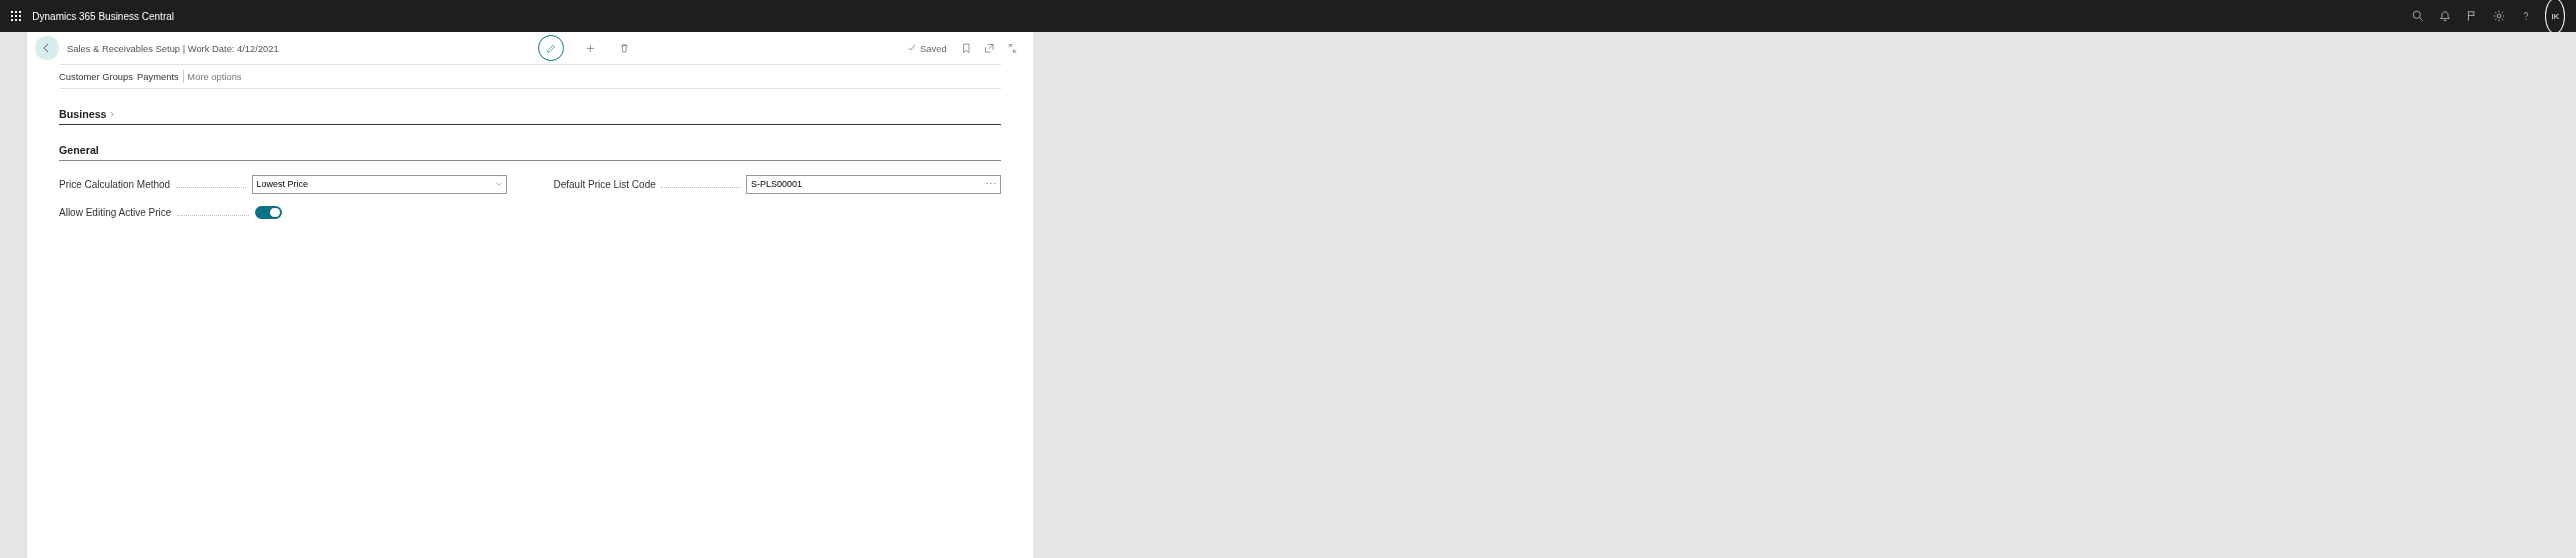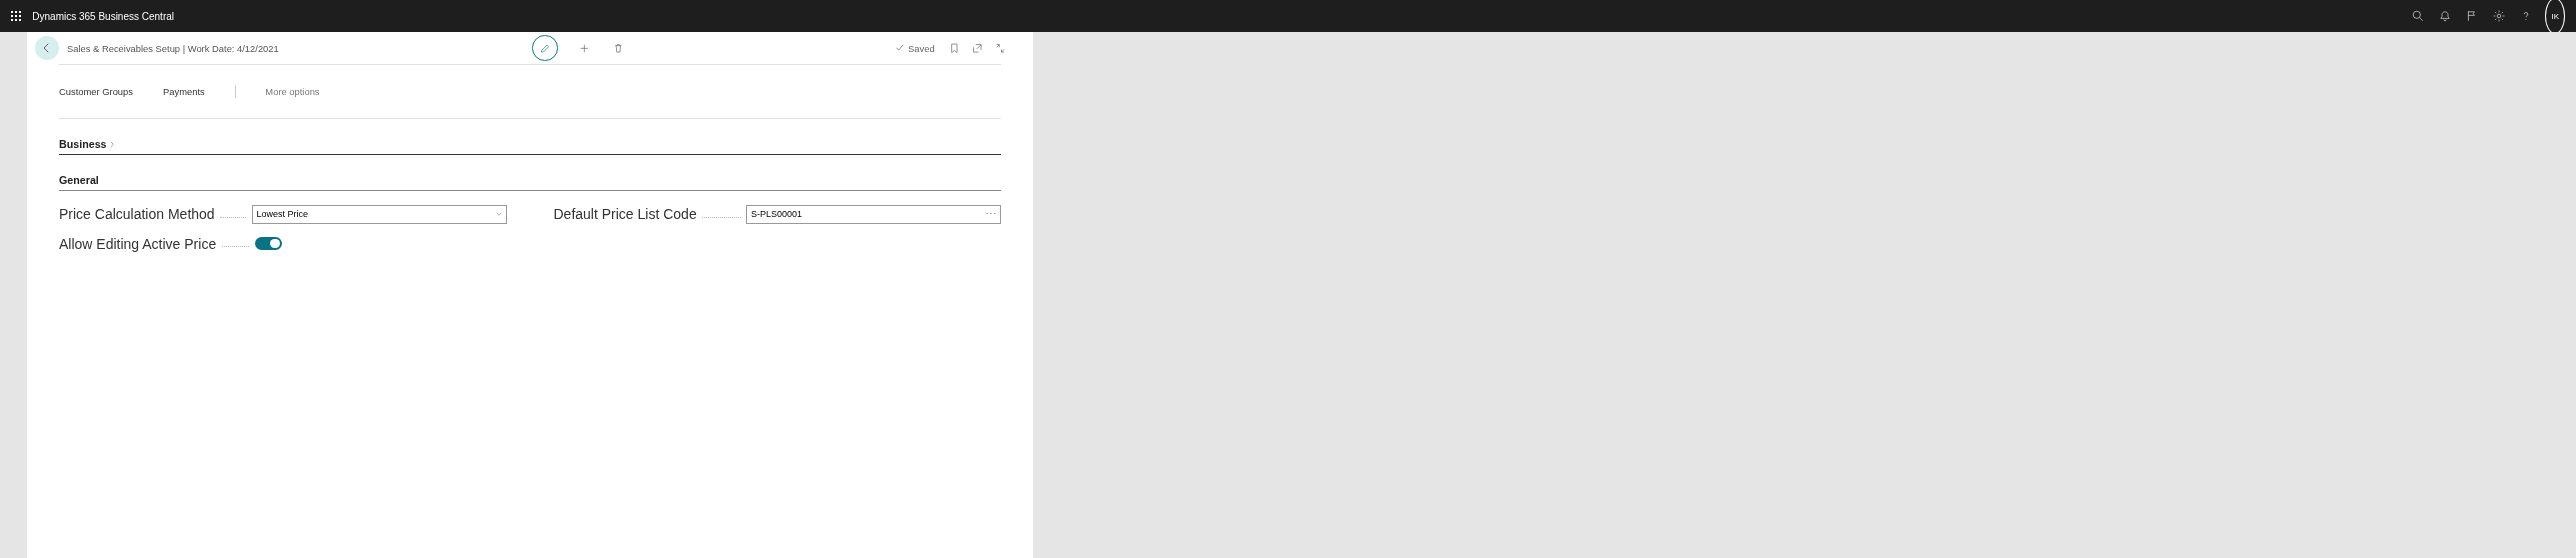--- a/index.html
+++ b/index.html
@@ -16,53 +16,53 @@
   .topbar-icon svg { stroke: #fff; fill: none; }
   .avatar { width: 20px; height: 36px; border: 0.7px solid #fff; border-radius: 50%; display: flex; align-items: center; justify-content: center; font-size: 8px; margin: 0 5.4px; cursor: pointer; }
 
   
   .page-wrap { flex: 1; display: flex; }
   .gutter { width: 27px; background: #e5e5e5; }
   .page { flex: 1; background: #fff; display: flex; flex-direction: column; max-width: 1006px; }
   .gutter-right { flex: 1; background: #e5e5e5; }
 
   
-  .page-head { display: flex; align-items: center; height: 32px; padding-right: 26px; }
+  .page-head { display: flex; align-items: center; height: 32px; padding-right: 14px; }
   .back-circle { width: 24px; height: 24px; border-radius: 50%; background: #d7edf0; display: flex; align-items: center; justify-content: center; margin: 0 8px; cursor: pointer; }
   .back-circle svg { stroke: #2a2a2a; fill: none; stroke-width: 1.2; }
   .breadcrumb { font-size: 9.4px; color: #555; }
   .head-spacer { flex: 1; }
   .head-actions { display: flex; align-items: center; gap: 19px; }
   .head-icon { width: 14.8px; height: 14.8px; display: flex; align-items: center; justify-content: center; cursor: pointer; }
   .head-icon svg { stroke: #5a5a5a; fill: none; stroke-width: 1.2; }
   .head-icon.circled { width: 25.5px; height: 25.5px; border: 0.7px solid #0b7285; border-radius: 50%; }
   .head-icon.circled svg { stroke: #0b7285; }
   .saved { display: flex; align-items: center; gap: 4px; color: #666; font-size: 9.4px; margin-left: 16px; }
   .saved svg { stroke: #666; fill: none; stroke-width: 1.5; }
   .right-icons { display: flex; align-items: center; gap: 9.4px; margin-left: 13.4px; }
   .right-icons .ri { width: 13.4px; height: 13.4px; display: flex; align-items: center; justify-content: center; cursor: pointer; }
   .right-icons svg { stroke: #555; fill: none; stroke-width: 1.2; }
 
   
   .content { padding: 0 32px 27px 32px; }
   .page-title { font-size: 19px; font-weight: 350; color: #2a2a2a; margin-top: 4px; margin-bottom: 12px; }
 
-  .tabs-row { display: flex; align-items: center; gap: 30px; border-top: 0.7px solid #e0e0e0; border-bottom: 0.7px solid #e0e0e0; padding: 20px 0; font-size: 9.4px; }
+  .tabs-row { display: flex; align-items: center; gap: 4px; border-top: 0.7px solid #e0e0e0; border-bottom: 0.7px solid #e0e0e0; padding: 5px 0; font-size: 9.4px; }
   .tab { cursor: pointer; color: #333; }
   .tab-sep { width: 0.7px; height: 13.4px; background: #ccc; }
   .more-opts { color: #777; cursor: pointer; }
 
   .section-head { font-size: 10.7px; font-weight: 600; color: #222; margin-top: 19px; padding-bottom: 4px; border-bottom: 1.3px solid #333; display: flex; align-items: center; gap: 2.7px; }
   .section-head.light { border-bottom: 0.7px solid #888; }
   .section-head .chev { display:inline-flex; }
   .section-head .chev svg { stroke:#333; fill:none; stroke-width:1.4; }
 
   .form-grid { display: grid; grid-template-columns: 1fr 1fr; column-gap: 47px; row-gap: 12px; margin-top: 13.4px; }
   .field-row { display: flex; align-items: center; }
-  .field-label { font-size: 14px; color: #333; white-space: nowrap; }
+  .field-label { font-size: 10px; color: #333; white-space: nowrap; }
   .dots { flex: 1; border-bottom: 0.7px dotted #bbb; margin: 0 5.4px; height: 6.7px; }
   .select-wrap { position: relative; width: 255px; }
   .select-wrap select { width: 100%; height: 19px; border: 0.7px solid #999; padding: 0 4px; font-size: 9px; background: #fff; appearance: none; }
   .select-wrap .caret { position: absolute; right: 4px; top: 4px; pointer-events:none; }
   .select-wrap .caret svg { stroke:#555; fill:none; stroke-width:1.2; }
   .input-wrap { position: relative; width: 255px; }
   .input-wrap input { width: 100%; height: 19px; border: 0.7px solid #999; padding: 0 17.4px 0 4px; font-size: 9px; }
   .input-wrap .ellipsis { position: absolute; right: 4px; top: 2.7px; color:#555; cursor:pointer; letter-spacing:0.7px; }
 
   .toggle { width: 27px; height: 13.4px; background: #0b7285; border-radius: 6.7px; position: relative; cursor: pointer; }

